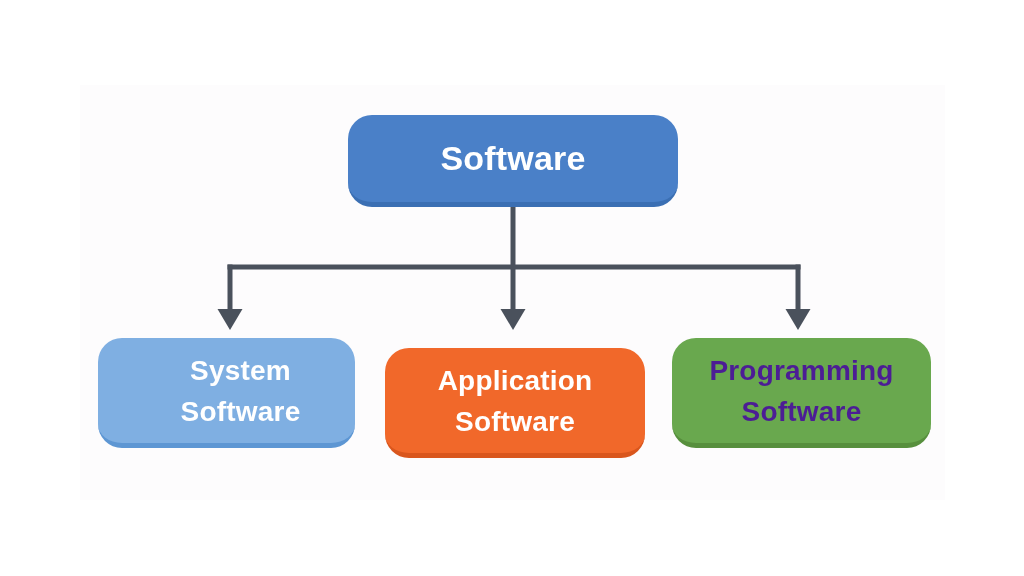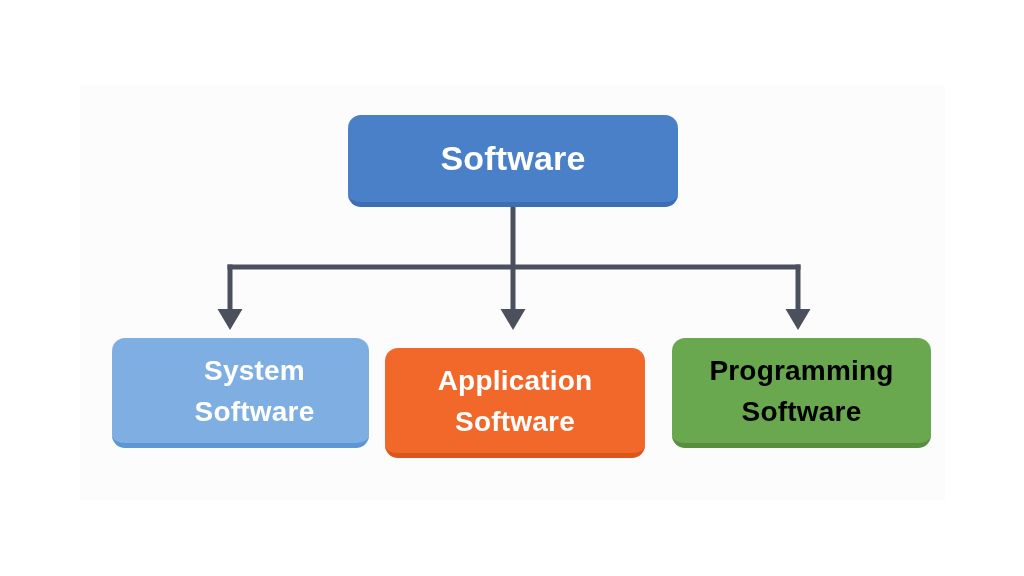--- a/index.html
+++ b/index.html
@@ -19,21 +19,21 @@
     position: absolute;
     left: 80px;
     top: 85px;
     width: 865px;
     height: 415px;
     background: #fdfcfd;
   }
   .node {
     position: absolute;
     box-sizing: border-box;
-    border-radius: 13px;
+    border-radius: 24px;
     display: flex;
     flex-direction: column;
     align-items: center;
     justify-content: center;
     color: #ffffff;
     font-weight: bold;
     text-align: center;
     letter-spacing: 0.2px;
   }
   #root-node {
@@ -45,21 +45,21 @@
     border-bottom: 5px solid #3b6fb3;
     font-size: 34px;
   }
   .child-node {
     top: 338px;
     height: 110px;
     font-size: 28px;
     line-height: 41px;
   }
   #child-system {
-    left: 112px;
+    left: 98px;
     width: 257px;
     background: #7fafe2;
     border-bottom: 5px solid #5d96d3;
     padding-left: 28px;
   }
   #child-application {
     left: 385px;
     width: 260px;
     background: #f1682a;
     border-bottom: 5px solid #d9561d;
@@ -117,18 +117,18 @@
   <div class="node child-node" id="child-system" style="background-color: rgb(127, 175, 226); border-bottom-color: rgb(93, 150, 211); color: rgb(255, 255, 255);">
     <span>System</span>
     <span>Software</span>
   </div>
 
   <div class="node child-node" id="child-application" style="background-color: rgb(241, 104, 42); border-bottom-color: rgb(217, 86, 29); color: rgb(255, 255, 255); margin-top: 10px;">
     <span>Application</span>
     <span>Software</span>
   </div>
 
-  <div class="node child-node" id="child-programming" style="background-color: rgb(105, 168, 78); border-bottom-color: rgb(87, 143, 61); color: #000000;">
+  <div class="node child-node" id="child-programming" style="background-color: rgb(105, 168, 78); border-bottom-color: rgb(87, 143, 61); color: #4c1d95;">
     <span>Programming</span>
     <span>Software</span>
   </div>
 
 </div>
 
 </body></html>

